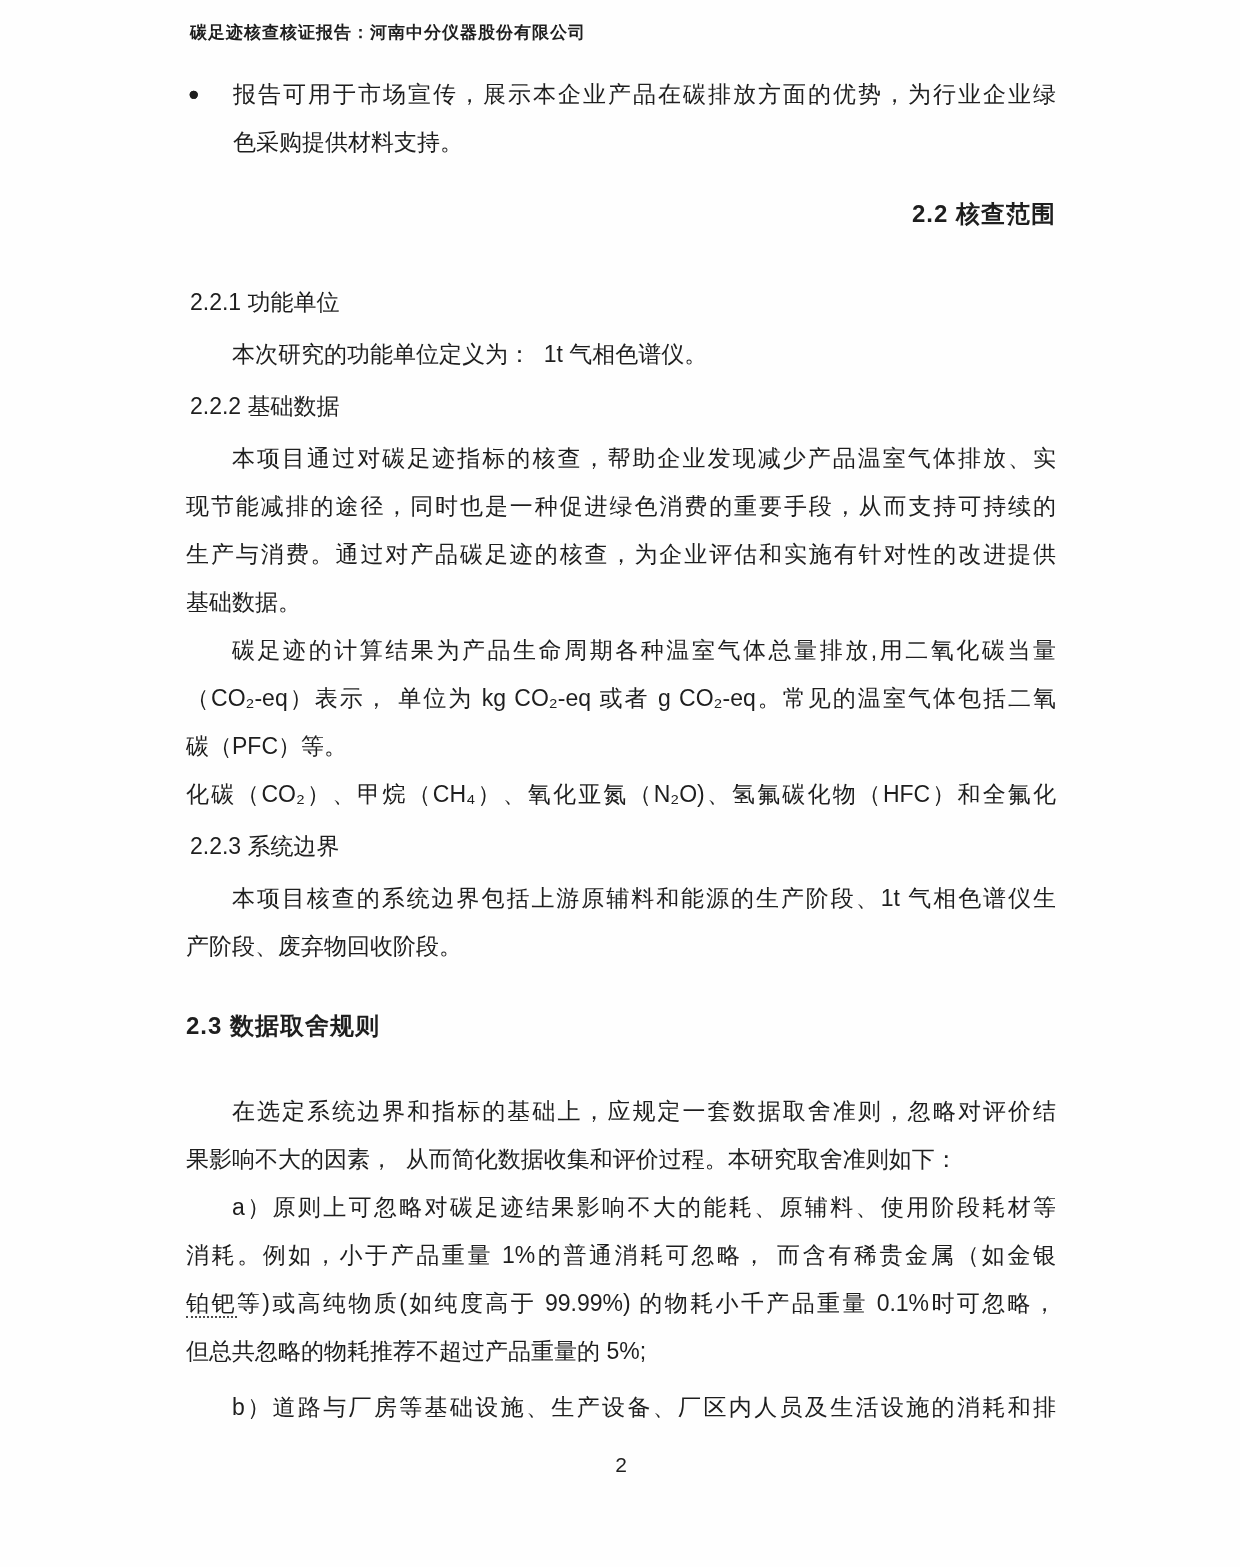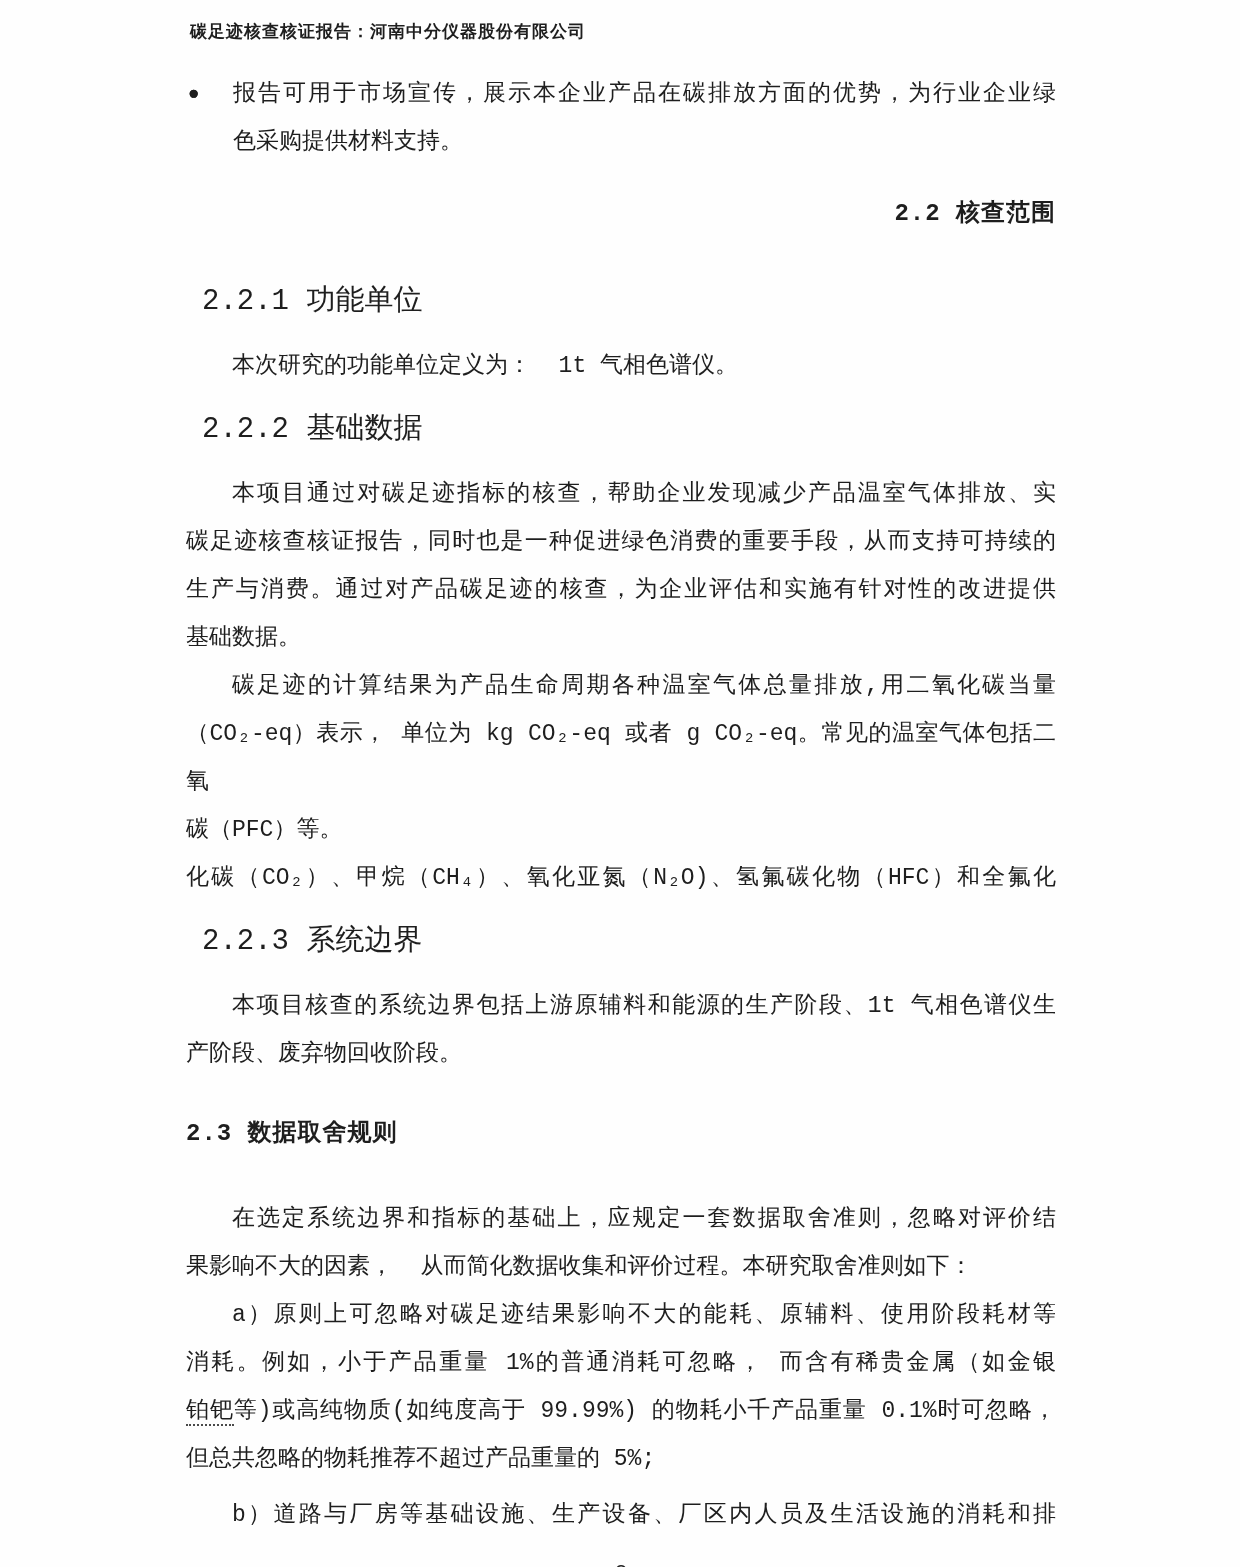--- a/index.html
+++ b/index.html
@@ -7,21 +7,21 @@
     padding: 0;
     background: #ffffff;
   }
   .page {
     position: relative;
     width: 1240px;
     height: 1567px;
     margin: 0 auto;
     background: #fefefe;
     color: #1e1e1e;
-    font-family: Liberation Mono, monospace;
+    font-family: Liberation Sans, sans-serif;
     overflow: hidden;
     box-sizing: border-box;
     padding: 0 184px 0 186px;
   }
   .doc-header {
     margin-top: 18px;
     padding-left: 4px;
     height: 30px;
     line-height: 30px;
     font-size: 17px;
@@ -56,24 +56,24 @@
   }
   .ind { text-indent: 46px; }
   .h-major {
     font-size: 24px;
     font-weight: bold;
     line-height: 48px;
     margin: 0;
     letter-spacing: 1px;
   }
   .h-minor {
-    font-size: 29px;
+    font-size: 23px;
     font-weight: normal;
     line-height: 48px;
-    margin: 16px;
+    margin: 4px;
   }
   .mt24 { margin-top: 24px; text-align: right; }
   .mt40 { margin-top: 40px; }
   .mt32 { margin-top: 32px; }
   .mt37 { margin-top: 37px; }
   .mt8  { margin-top: 8px; }
   .dotted-underline {
     border-bottom: 2px dotted #4a4a4a;
   }
   .page-footer {
@@ -106,21 +106,21 @@
     </li>
   </ul>
 
   <h2 class="h-major mt24">2.2 核查范围</h2>
 
   <h3 class="h-minor mt40">2.2.1 功能单位</h3>
   <div class="line ind">本次研究的功能单位定义为：  1t 气相色谱仪。</div>
 
   <h3 class="h-minor">2.2.2 基础数据</h3>
   <div class="line j ind">本项目通过对碳足迹指标的核查，帮助企业发现减少产品温室气体排放、实</div>
-  <div class="line j">碳足迹核查核证报告，同时也是一种促进绿色消费的重要手段，从而支持可持续的</div>
+  <div class="line j">现节能减排的途径，同时也是一种促进绿色消费的重要手段，从而支持可持续的</div>
   <div class="line j">生产与消费。通过对产品碳足迹的核查，为企业评估和实施有针对性的改进提供</div>
   <div class="line">基础数据。</div>
 
   <div class="line j ind">碳足迹的计算结果为产品生命周期各种温室气体总量排放,用二氧化碳当量</div>
   <div class="line j">（CO₂-eq）表示，  单位为 kg CO₂-eq 或者 g CO₂-eq。常见的温室气体包括二氧</div>
   <div class="line">碳（PFC）等。</div>
   <div class="line j">化碳（CO₂）、甲烷（CH₄）、氧化亚氮（N₂O)、氢氟碳化物（HFC）和全氟化</div>
 
   <h3 class="h-minor">2.2.3 系统边界</h3>
   <div class="line j ind">本项目核查的系统边界包括上游原辅料和能源的生产阶段、1t 气相色谱仪生</div>

